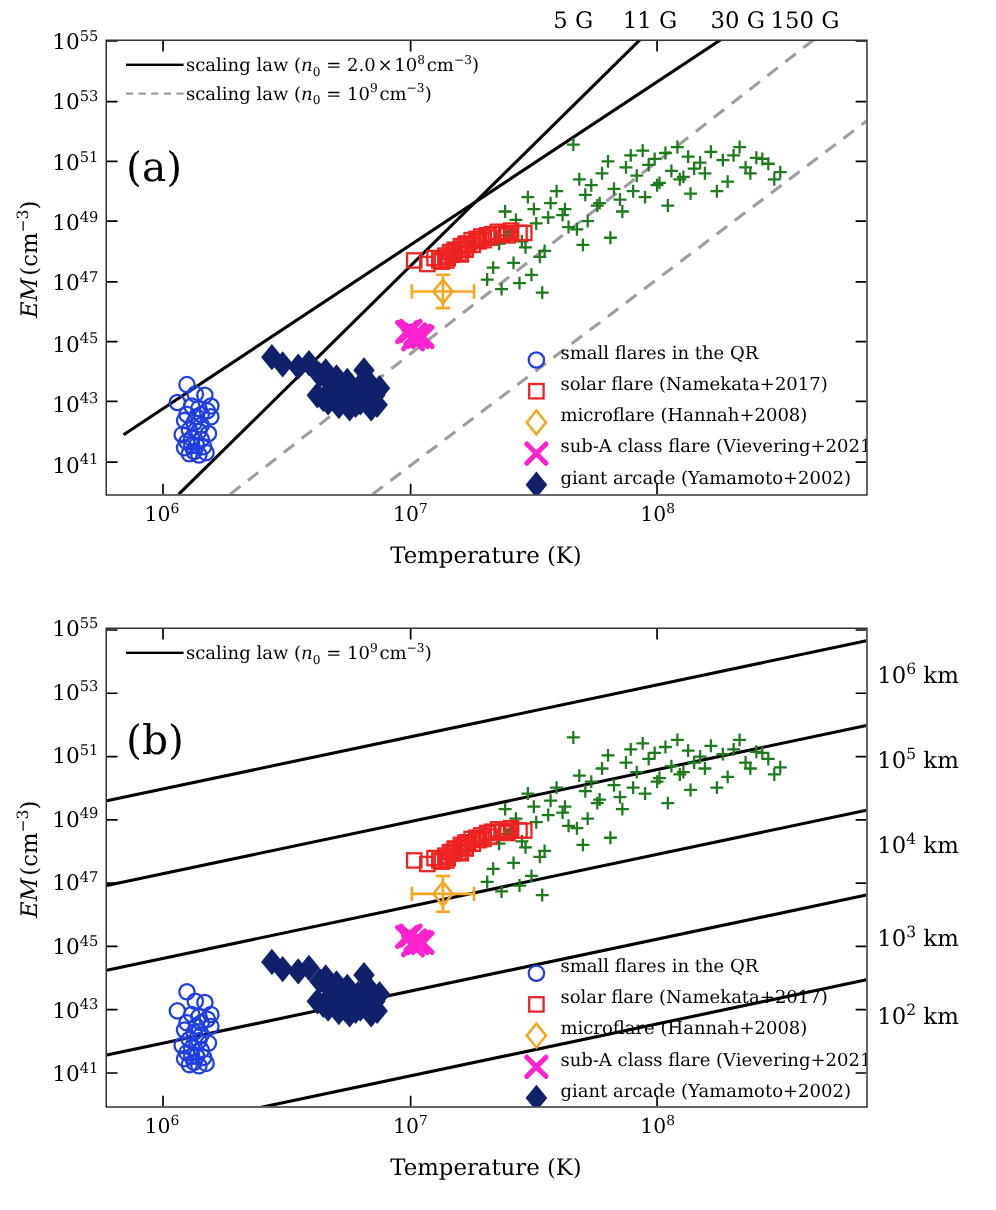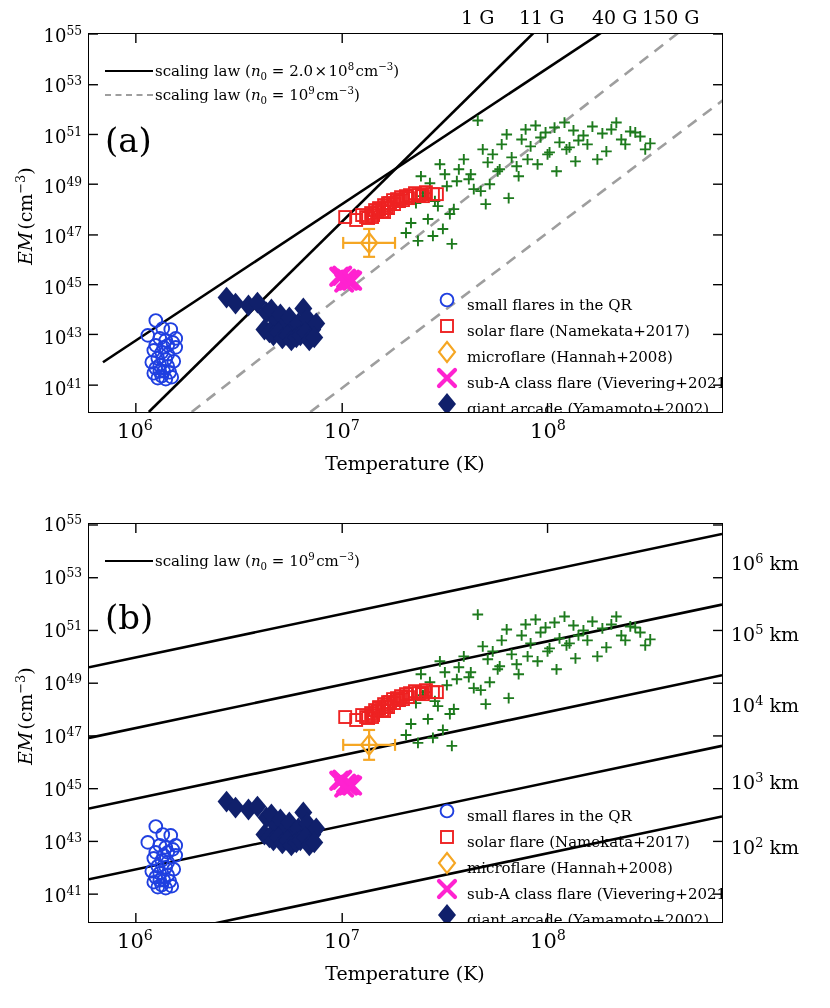--- a/index.html
+++ b/index.html
@@ -71,57 +71,56 @@
   }
   .ylabel {
     position: absolute;
     font-size: 19px;
     transform-origin: 0 0;
     transform: rotate(-90deg);
     white-space: nowrap;
   }
   .tick-label-x {
     position: absolute;
-    font-size: 21px;
+    font-size: 17px;
     text-align: center;
     white-space: nowrap;
   }
   .tick-label-y {
     position: absolute;
     font-size: 18px;
     text-align: right;
     white-space: nowrap;
   }
   sup { font-size: 0.68em; vertical-align: super; line-height: 0; }
   sub { font-size: 0.68em; vertical-align: sub; line-height: 0; }
 
   .legend-box {
     position: absolute;
     font-size: 15px;
     line-height: 1.0;
   }
   .legend-row {
     display: flex;
-    align-items: flex-end;
+    align-items: flex-start;
     height: 26px;
   }
   .legend-sym {
     width: 40px;
     height: 26px;
     flex: 0 0 40px;
     position: relative;
   }
   .legend-text {
     white-space: nowrap;
     font-size: 15px;
   }
   .scaling-legend {
     position: absolute;
     font-size: 15.5px;
-    margin-top: 17px;
   }
   .scaling-row {
     display: flex;
     align-items: center;
     height: 24px;
   }
   .scaling-line {
     width: 52px;
     height: 24px;
     flex: 0 0 52px;
@@ -150,23 +149,23 @@
     margin-top: 30px;
   }
 </style>
 </head>
 <body>
 
 <div class="figure">
 
   <div class="panel" id="panel-a">
 
-    <div class="field-label" style="left:461px; top:6px;">1 G</div>
+    <div class="field-label" style="left:461px; top:6px;">5 G</div>
     <div class="field-label" style="left:519px; top:6px;">11 G</div>
-    <div class="field-label" style="left:592px; top:6px;">40 G</div>
+    <div class="field-label" style="left:592px; top:6px;">30 G</div>
     <div class="field-label" style="left:642px; top:6px;">150 G</div>
 
     <div class="plotbox" id="plot-a">
       <svg class="overlay" viewBox="0 0 635 380" preserveAspectRatio="none">
         <defs>
           <clipPath id="clipA">
               <rect x="0" y="0" width="635" height="380"></rect>
             </clipPath>
           <g id="plusA">
             <path d="M -5.4 0 L 5.4 0 M 0 -5.4 L 0 5.4" stroke="#1d7a1d" stroke-width="1.9" fill="none"></path>

